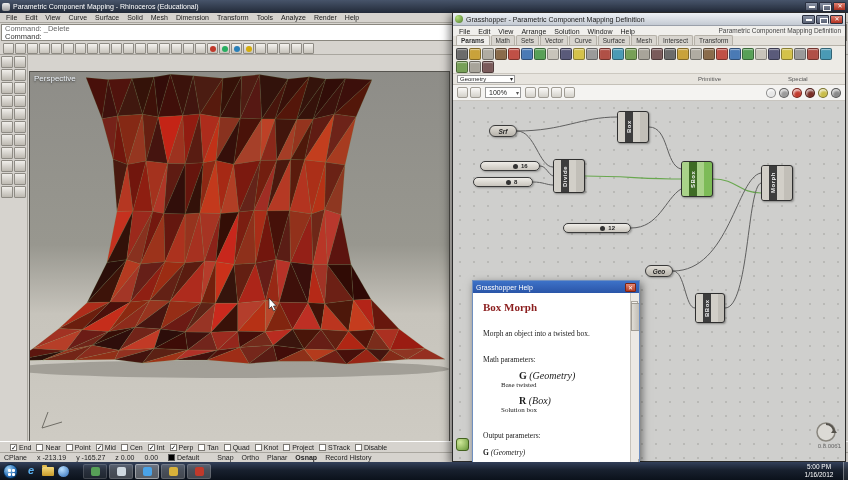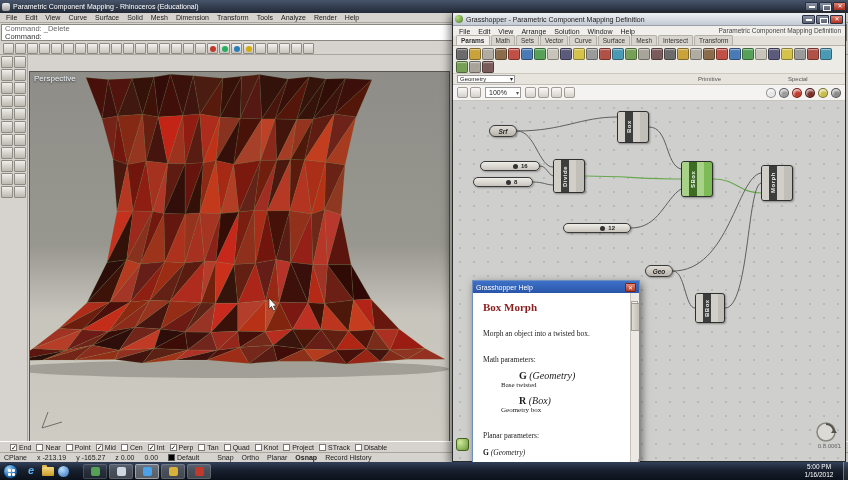--- a/index.html
+++ b/index.html
@@ -693,24 +693,24 @@
       <div class="help-heading">Box Morph</div>
       <div class="help-desc">Morph an object into a twisted box.</div>
       <div class="help-seclabel">Math parameters:</div>
       <div class="help-params">
         <div class="hp">
             <div class="hp-line"><span class="hp-name">G</span> <span class="hp-type">(Geometry)</span></div>
             <div class="hp-desc">Base twisted</div>
           </div>
           <div class="hp">
             <div class="hp-line"><span class="hp-name">R</span> <span class="hp-type">(Box)</span></div>
-            <div class="hp-desc">Geometry box</div>
+            <div class="hp-desc">Solution box</div>
           </div>
       </div>
-      <div class="help-seclabel">Planar parameters:</div>
+      <div class="help-seclabel">Output parameters:</div>
       <div class="help-out">
         <span class="hp-name">G</span> <span class="hp-type">(Geometry)</span>
       </div>
     </div>
     <div class="help-scroll">
       <span class="hs-arrow up"></span>
       <span class="hs-thumb"></span>
       <span class="hs-arrow down"></span>
     </div>
   </div>

